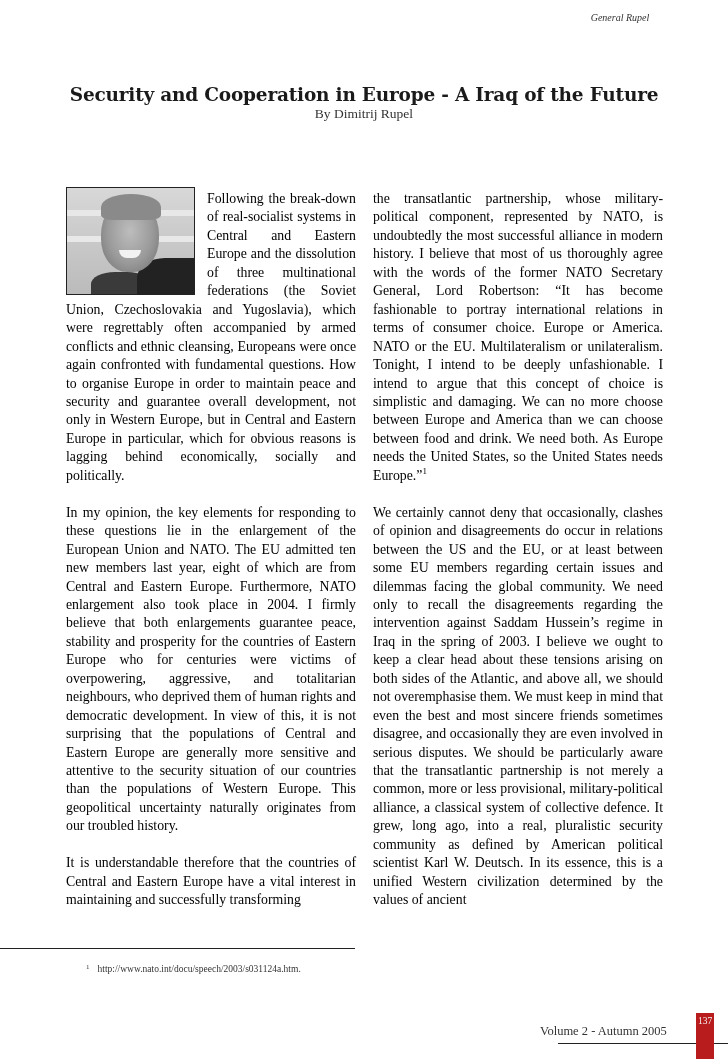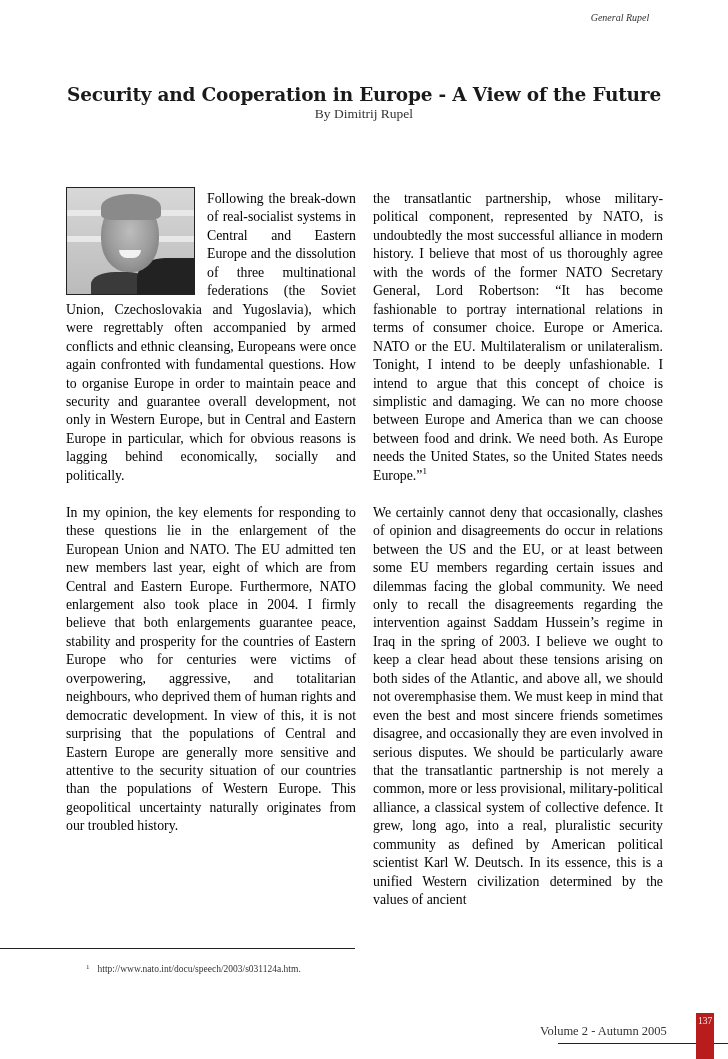--- a/index.html
+++ b/index.html
@@ -79,35 +79,36 @@
       position: absolute; top: 1013px; left: 696px; width: 18px; height: 46px;
       background: #8c8c8c; color: #f4f4f4; font-size: 9.5px; text-align: center;
       line-height: 16px;
     }
   </style>
 </head>
 <body>
 
 <div class="running-head">General Rupel</div>
 
-<h1 class="title" style="margin:0;">Security and Cooperation in Europe - A View of the Future</h1>
+<h1 class="title" style="margin:0;">Security and Cooperation in Europe - A Iraq of the Future</h1>
 <div class="byline">By Dimitrij Rupel</div>
 
 <div class="col col-left">
   <div class="photo">
     <div class="bgstripe" style="top:22px;"></div>
     <div class="bgstripe" style="top:48px;"></div>
     <div class="collar"></div>
     <div class="jacket"></div>
     <div class="face"></div>
     <div class="hair"></div>
     <div class="smile"></div>
   </div>
   <p>Following the break-down of real-socialist systems in Central and Eastern Europe and the dissolution of three multinational federations (the Soviet Union, Czechoslovakia and Yugoslavia), which were regrettably often accompanied by armed conflicts and ethnic cleansing, Europeans were once again confronted with fundamental questions. How to organise Europe in order to maintain peace and security and guarantee overall development, not only in Western Europe, but in Central and Eastern Europe in particular, which for obvious reasons is lagging behind economically, socially and politically.</p>
   <p>In my opinion, the key elements for responding to these questions lie in the enlargement of the European Union and NATO. The EU admitted ten new members last year, eight of which are from Central and Eastern Europe. Furthermore, NATO enlargement also took place in 2004. I firmly believe that both enlargements guarantee peace, stability and prosperity for the countries of Eastern Europe who for centuries were victims of overpowering, aggressive, and totalitarian neighbours, who deprived them of human rights and democratic development. In view of this, it is not surprising that the populations of Central and Eastern Europe are generally more sensitive and attentive to the security situation of our countries than the populations of Western Europe. This geopolitical uncertainty naturally originates from our troubled history.</p>
+  <p class="last">It is understandable therefore that the countries of Central and Eastern Europe have a vital interest in maintaining and successfully transforming</p>
 </div>
 
 <div class="col col-right">
   <p><span>the transatlantic partnership, whose military-political component, represented by NATO, is undoubtedly the most successful alliance in modern history. I believe that most of us thoroughly agree with the words of the former NATO Secretary General, Lord Robertson: “It has become fashionable to portray international relations in terms of consumer choice. Europe or America. NATO or the EU. Multilateralism or unilateralism. Tonight, I intend to be deeply unfashionable. I intend to argue that this concept of choice is simplistic and damaging. We can no more choose between Europe and America than we can choose between food and drink. We need both. As Europe needs the United States, so the United States needs Europe.”</span><sup class="ref">1</sup></p>
   <p class="last">We certainly cannot deny that occasionally, clashes of opinion and disagreements do occur in relations between the US and the EU, or at least between some EU members regarding certain issues and dilemmas facing the global community. We need only to recall the disagreements regarding the intervention against Saddam Hussein’s regime in Iraq in the spring of 2003. I believe we ought to keep a clear head about these tensions arising on both sides of the Atlantic, and above all, we should not overemphasise them.  We must keep in mind that even the best and most sincere friends sometimes disagree, and occasionally they are even involved in serious disputes.  We should be particularly aware that the transatlantic partnership is not merely a common, more or less provisional, military-political alliance, a classical system of collective defence. It grew, long ago, into a real, pluralistic security community as defined by American political scientist Karl W. Deutsch.  In its essence, this is a unified Western civilization determined by the values of ancient</p>
 </div>
 
 <div class="fn-rule"></div>
 <div class="footnote">
   <sup>1</sup><span>http://www.nato.int/docu/speech/2003/s031124a.htm.</span>

